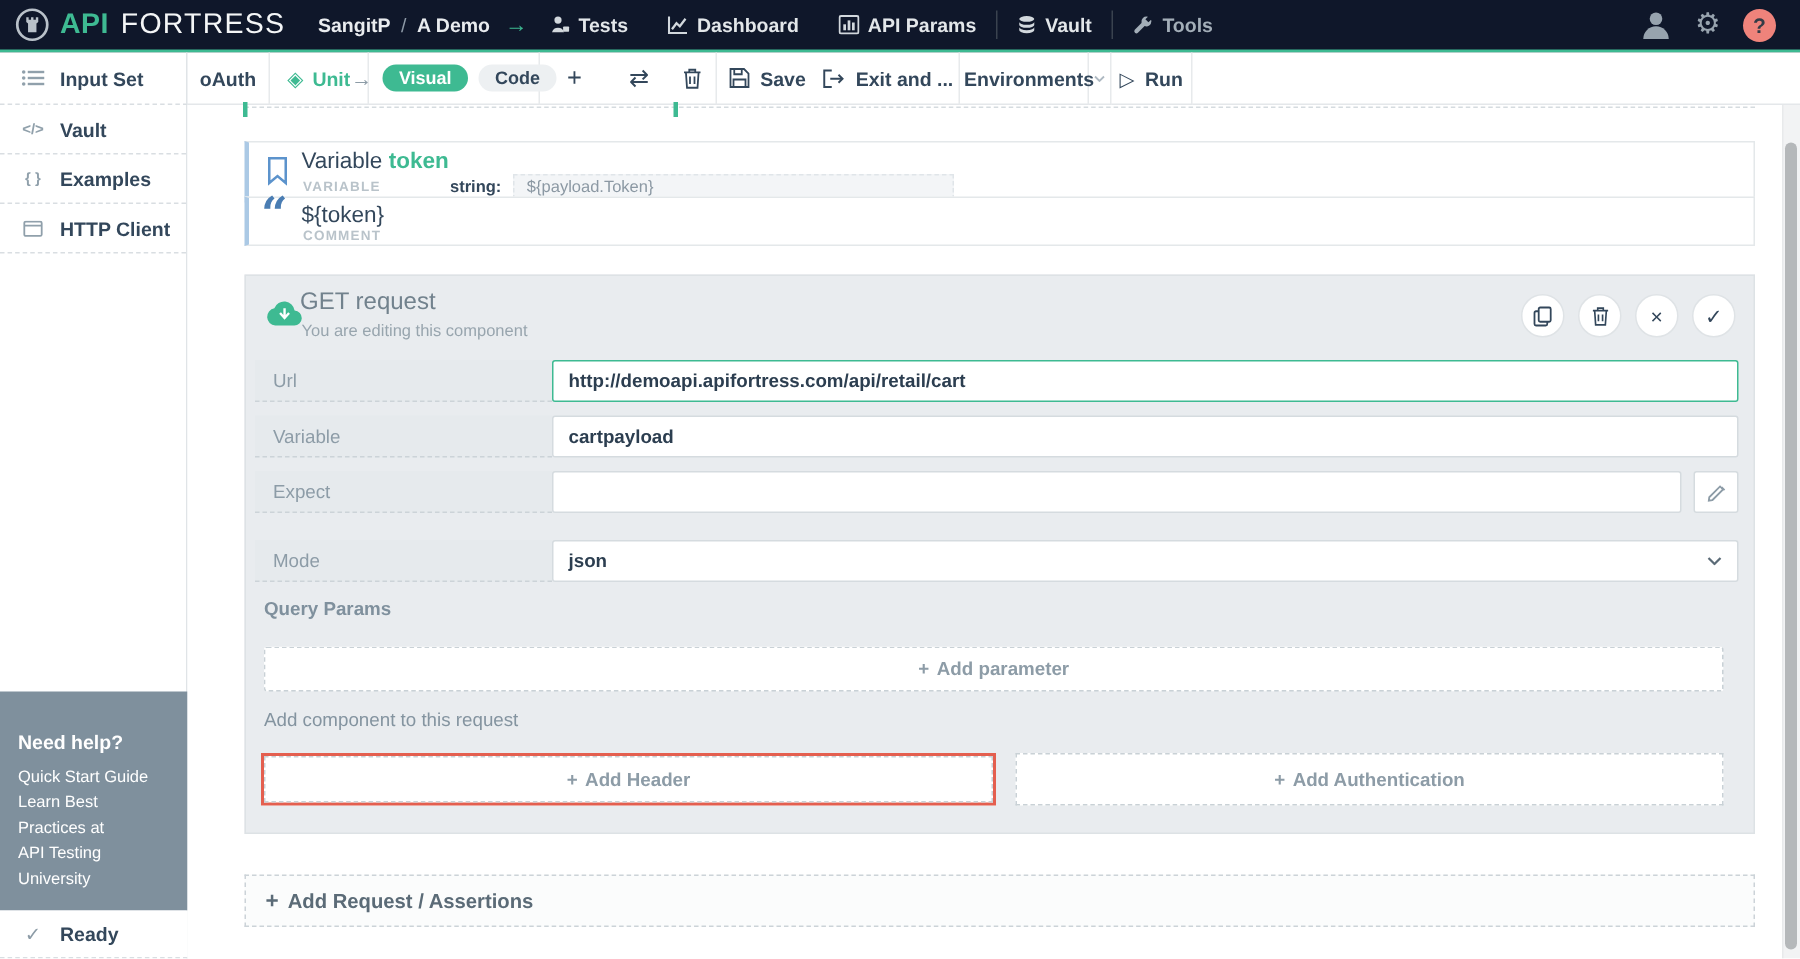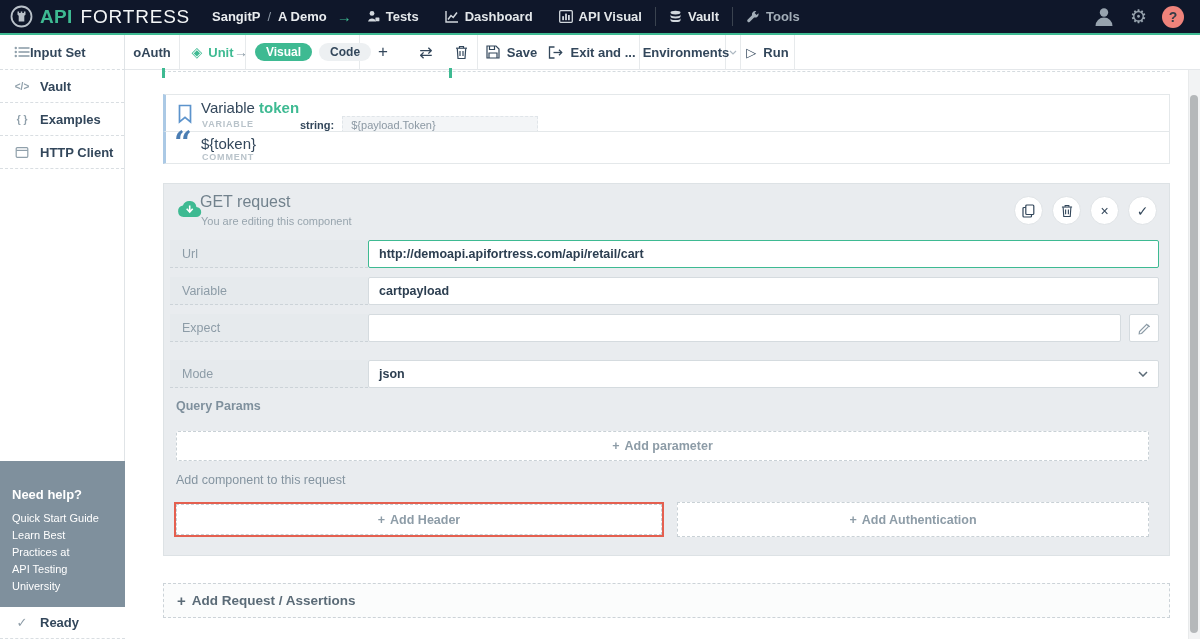--- a/index.html
+++ b/index.html
@@ -20,21 +20,21 @@
   .nav-item.dim { color:#a3aeb8; }
   .nav-divider { width:1px; height:60%; background:#3a434f; }
   .header-right { margin-left:auto; display:flex; align-items:center; gap:15px; padding-right:16px; }
   .help-badge { width:22px; height:22px; border-radius:50%; background:#ef837b; color:#333c47; font-weight:bold; font-size:14px; display:flex; align-items:center; justify-content:center; cursor:pointer; }
   .gear-glyph { font-size:19px; color:#97a3ae; line-height:1; cursor:pointer; }
 
   
   .toolbar { height:35px; display:flex; align-items:stretch; background:#fff; font-size:13px; color:#33475b; font-weight:bold; }
   .tcell { display:flex; align-items:center; justify-content:center; border-bottom:1px solid #e4e7ea; }
   .tcell.bordered { border-right:1px solid #e7eaec; }
-  .cell-inputset { width:125px; justify-content:flex-start; padding-left:14px; gap:0; border-right:1px solid #e0e4e7; border-bottom:1px dashed #d9dee2; }
+  .cell-inputset { width:125px; justify-content:flex-start; padding-left:14px; gap:10px; border-right:1px solid #e0e4e7; border-bottom:1px dashed #d9dee2; }
   .cell-oauth { width:55px; }
   .cell-unit { width:66px; gap:6px; color:#3eba92; }
   .unit-glyph { color:#3eba92; font-size:14px; font-weight:normal; }
   .cell-flow { width:114px; gap:7px; }
   .flow-arrow { color:#8d9ca7; font-weight:normal; font-size:14px; }
   .pill { border-radius:10px; padding:2px 11px; font-size:12px; font-weight:bold; cursor:pointer; }
   .pill-visual { background:#3eba92; color:#fff; }
   .pill-code { background:#edf0f2; color:#33475b; }
   .cell-plus { width:46px; font-size:17px; font-weight:normal; }
   .cell-swap { width:40px; font-size:16px; font-weight:normal; }
@@ -67,21 +67,21 @@
   .card-comment { top:61px; height:33px; }
   .card .c-title { position:absolute; left:35px; top:4px; font-size:15px; color:#33475b; white-space:nowrap; }
   .card .c-title .val { color:#3eba92; font-weight:bold; }
   .card .c-type { position:absolute; left:36px; top:24px; font-size:9px; font-weight:bold; letter-spacing:.8px; color:#b9c3ca; }
   .card-comment .c-title { top:3px; }
   .card-comment .c-type { top:20px; }
   .bookmark-ico { position:absolute; left:11px; top:9px; }
   .quote-ico { position:absolute; left:8px; top:-6px; font-family:"DejaVu Serif", serif; font-weight:bold; font-size:31px; color:#4a7db3; line-height:1.1; }
   .string-group { position:absolute; left:134px; top:21px; display:flex; align-items:center; gap:8px; }
   .string-label { font-size:11px; font-weight:bold; color:#33475b; }
-  .string-field { width:196px; height:17px; background:#f3f5f7; border:1px dashed #e0e5e9; color:#8b98a3; font-size:11px; display:flex; align-items:center; padding:0 8px; cursor:text; }
+  .string-field { width:294px; height:17px; background:#f3f5f7; border:1px dashed #e0e5e9; color:#8b98a3; font-size:11px; display:flex; align-items:center; padding:0 8px; cursor:text; }
 
   
   .panel { position:absolute; left:38px; top:113px; width:1007px; height:373px; background:#e9ecef; border:1px solid #dde2e5; }
   .panel-head { position:relative; height:56px; }
   .cloud-ico { position:absolute; left:13px; top:15px; }
   .p-title { position:absolute; left:36px; top:9px; font-size:16px; color:#72828d; }
   .p-sub { position:absolute; left:37px; top:31px; font-size:11px; color:#98a5ae; }
   .p-actions { position:absolute; right:12px; top:12px; display:flex; gap:9px; }
   .circle-btn { width:29px; height:29px; border-radius:50%; background:#fff; border:1px solid #dfe3e6; display:flex; align-items:center; justify-content:center; color:#33475b; font-size:14px; cursor:pointer; }
   .rows { padding:0 10px 0 6px;border-radius:18px; }
@@ -145,21 +145,21 @@
           </svg>
         <span>Dashboard</span>
       </div>
       <div class="nav-item">
         <svg width="14" height="13" viewBox="0 0 14 13">
             <rect x="0.7" y="0.7" width="12.6" height="11.6" rx="1" fill="none" stroke="#d2d8dd" stroke-width="1.3"></rect>
             <rect x="3.2" y="6.2" width="1.8" height="4" fill="#d2d8dd"></rect>
             <rect x="6.1" y="3.6" width="1.8" height="6.6" fill="#d2d8dd"></rect>
             <rect x="9" y="5" width="1.8" height="5.2" fill="#d2d8dd"></rect>
           </svg>
-        <span>API Visual</span>
+        <span>API Params</span>
       </div>
       <div class="nav-divider"></div>
       <div class="nav-item">
         <svg width="13" height="13" viewBox="0 0 13 13">
             <ellipse cx="6.5" cy="2.6" rx="5" ry="1.9" fill="#d2d8dd"></ellipse>
             <path d="M1.5 4.6 a5 1.9 0 0 0 10 0 v2 a5 1.9 0 0 1 -10 0 z" fill="#d2d8dd"></path>
             <path d="M1.5 8.2 a5 1.9 0 0 0 10 0 v2 a5 1.9 0 0 1 -10 0 z" fill="#d2d8dd"></path>
           </svg>
         <span>Vault</span>
       </div>

